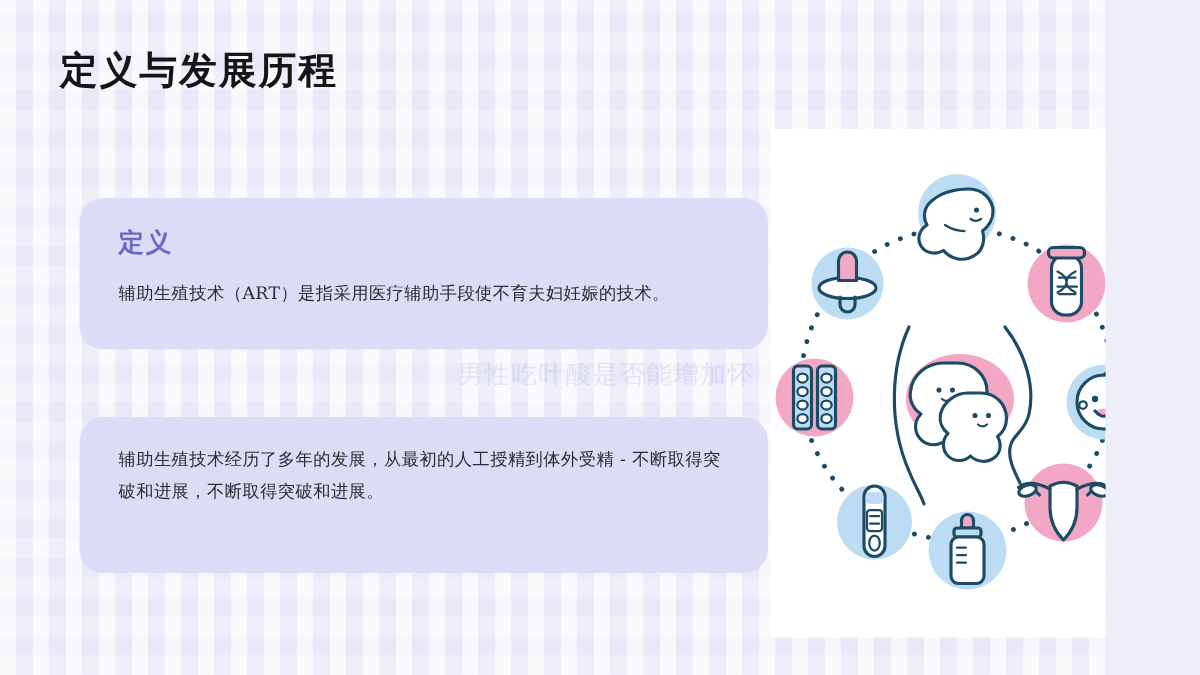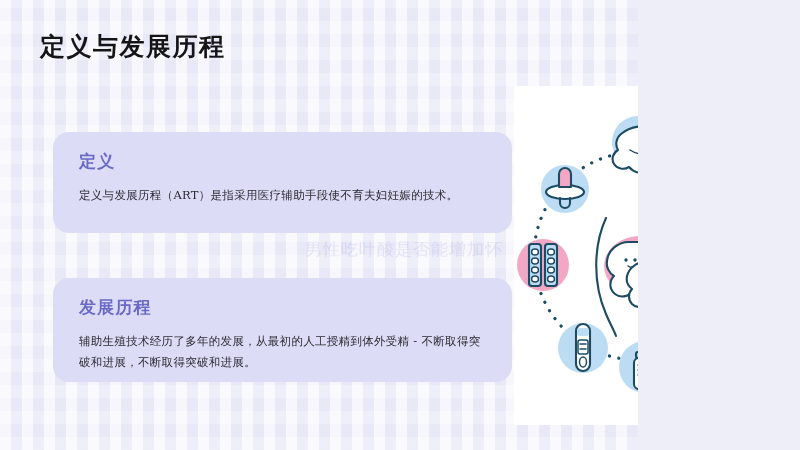--- a/index.html
+++ b/index.html
@@ -8,21 +8,21 @@
   }
   body {
     width: 800px;
     height: 450px;
     overflow: hidden;
     font-family: "Liberation Sans", "DejaVu Sans", sans-serif;
     background: #eeeef9;
   }
   #slide {
     position: relative;
-    width: 638px;
+    width: 737px;
     height: 450px;
     background: #eeeef9;
     overflow: hidden;
   }
   
   #bg-texture {
     position: absolute;
     inset: 0;
     background-image:
       repeating-linear-gradient(90deg, rgba(255,255,255,0.55) 0 11px, rgba(226,226,244,0.35) 11px 22px),
@@ -97,25 +97,24 @@
 <body>
 
 <div id="slide">
 
   <div id="bg-texture"></div>
 
   <div id="page-title">定义与发展历程</div>
 
   <div class="info-card" id="card-definition">
     <p class="card-heading">定义</p>
-    <p class="card-body">定义与发展历程（ART）是指采用医疗辅助手段使不育夫妇妊娠的技术。</p>
+    <p class="card-body">辅助生殖技术（ART）是指采用医疗辅助手段使不育夫妇妊娠的技术。</p>
   </div>
 
   <div class="info-card" id="card-history">
-    <p class="card-heading">发展历程</p>
     <p class="card-body">辅助生殖技术经历了多年的发展，从最初的人工授精到体外受精 - 不断取得突破和进展，不断取得突破和进展。</p>
   </div>
 
   <div id="watermark">男性吃叶酸是否能增加怀</div>
 
   <div id="illustration-panel">
     <svg id="illo-svg" viewBox="0 0 248 339" xmlns="http://www.w3.org/2000/svg">
       <defs>
         <style>
           .ln  { fill:none; stroke:#1c4b63; stroke-width:2.1; stroke-linecap:round; stroke-linejoin:round; }

